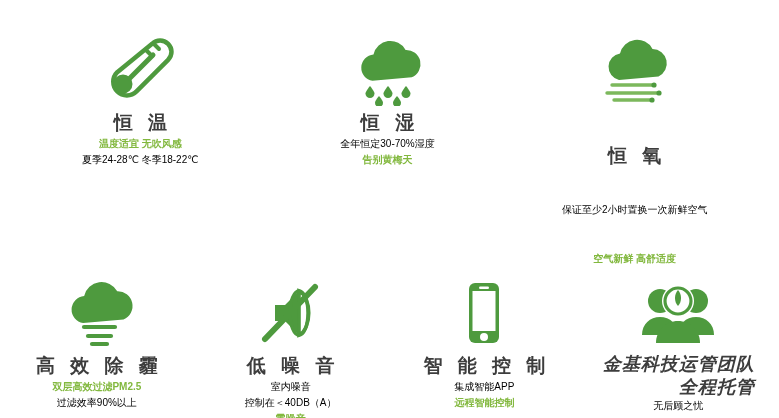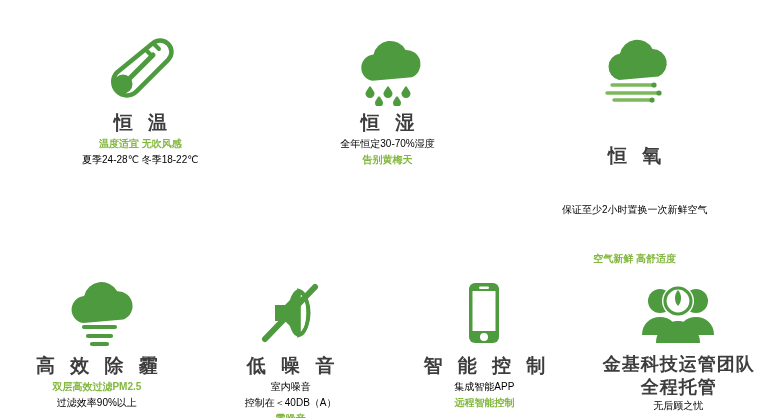--- a/index.html
+++ b/index.html
@@ -65,21 +65,22 @@
     text-indent: 5px;
     margin-top: 4px;
     line-height: 1.35;
     white-space: nowrap;
   }
   .card-title.two-line {
     letter-spacing: 1px;
     text-indent: 1px;
     font-size: 18px;
     line-height: 1.25;
-    text-align: center;
+    text-align: right;
+    font-style: italic;
   }
   .line {
     font-size: 10px;
     line-height: 1.62;
     white-space: nowrap;
     text-align: center;
   }
   .line.gray  { color: #000000; }
   .line.green { color: #7ab648; color: #82b83e; }
   .line.bold  { font-weight: bold; }

